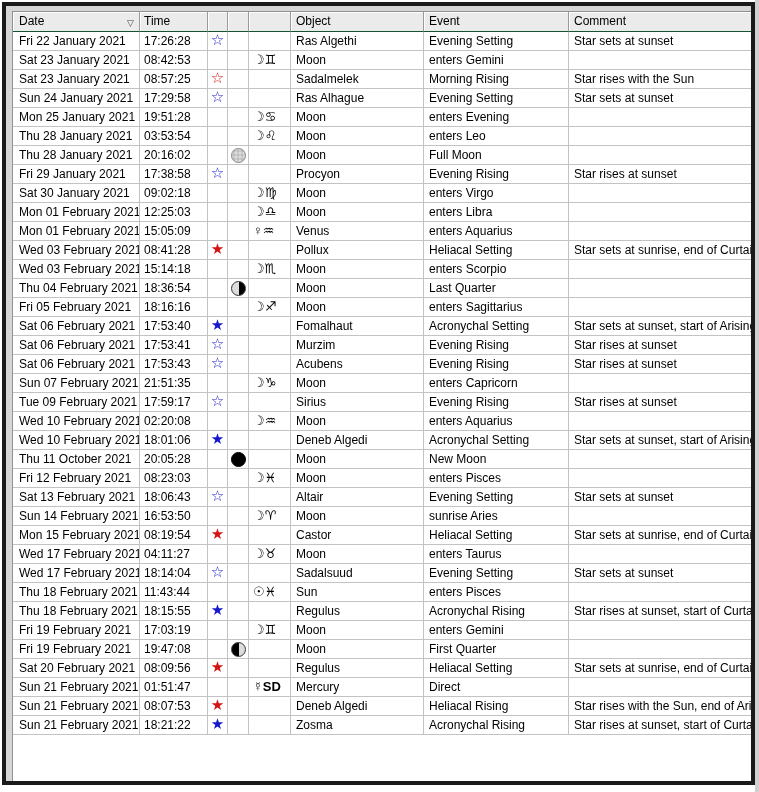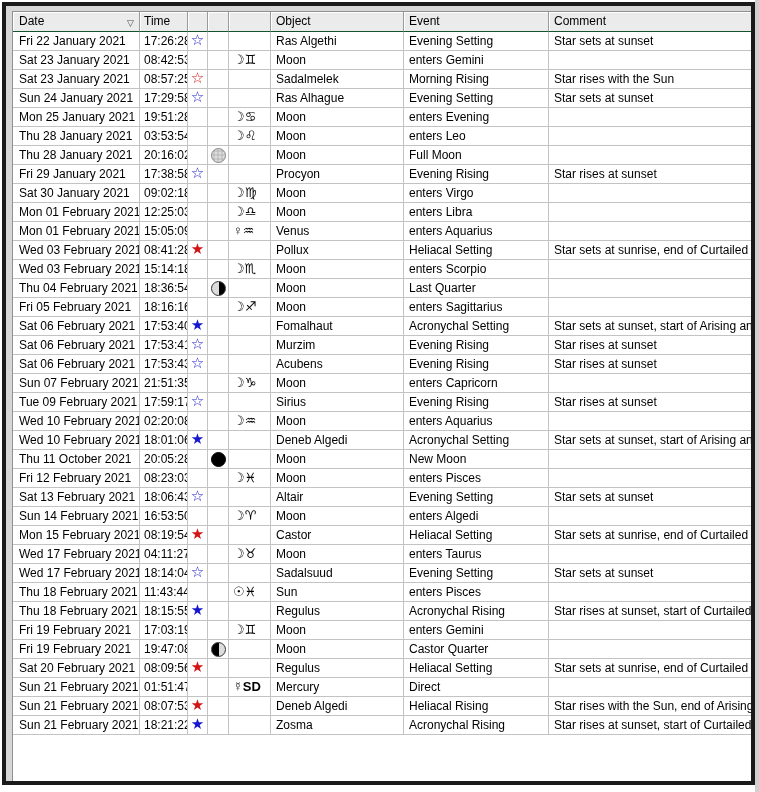--- a/index.html
+++ b/index.html
@@ -9,21 +9,21 @@
   .edge-strip{position:absolute;right:0;top:0;width:4px;height:792px;background:#d0d0d0;}
   .table{position:absolute;left:6px;top:5px;right:0;bottom:0;background:#ffffff;overflow:hidden;
          border-top:1px solid #909090;border-left:1px solid #909090;}
   .hrow,.row{white-space:nowrap;font-size:0;}
   .cell{display:inline-block;vertical-align:top;box-sizing:border-box;height:19px;line-height:18px;
         font-size:12px;padding:0 2px 0 5px;overflow:hidden;white-space:nowrap;
         border-right:1px solid #c3c3c3;border-bottom:1px solid #c3c3c3;}
   .hrow .cell{height:20px;line-height:19px;background:#ebebeb;border-right:1px solid #9a9a9a;
         border-bottom:1px solid #14532d;box-shadow:inset 1px 1px 0 #ffffff;position:relative;}
   .c-date{width:127px;padding-left:6px;}
-  .c-time{width:48px;padding-left:4px;}
+  .c-time{width:68px;padding-left:4px;}
   .c-star{width:20px;padding:0;text-align:center;}
   .c-phase{width:21px;padding:0;text-align:center;}
   .c-sym{width:42px;padding-left:4px;font-weight:bold;font-size:13px;}
   .c-sym sub{font-size:8px;font-weight:bold;}
   .c-obj{width:133px;}
   .c-evt{width:145px;}
   .c-com{width:203px;border-right:none;}
   .sort-glyph{position:absolute;right:5px;top:2px;font-size:9px;color:#444;}
   .star{font-size:15px;line-height:18px;position:relative;top:-1px;}
   .star.blue-outline,.star.blue-filled{color:var(--star-blue,#1616cd);}
@@ -78,28 +78,28 @@
         <div class="row"><div class="cell c-date">Sat 06 February 2021</div><div class="cell c-time">17:53:40</div><div class="cell c-star"><span class="star blue-filled">★</span></div><div class="cell c-phase"></div><div class="cell c-sym"></div><div class="cell c-obj">Fomalhaut</div><div class="cell c-evt">Acronychal Setting</div><div class="cell c-com">Star sets at sunset, start of Arising and Lying Hidden</div></div>
         <div class="row"><div class="cell c-date">Sat 06 February 2021</div><div class="cell c-time">17:53:41</div><div class="cell c-star"><span class="star blue-outline">☆</span></div><div class="cell c-phase"></div><div class="cell c-sym"></div><div class="cell c-obj">Murzim</div><div class="cell c-evt">Evening Rising</div><div class="cell c-com">Star rises at sunset</div></div>
         <div class="row"><div class="cell c-date">Sat 06 February 2021</div><div class="cell c-time">17:53:43</div><div class="cell c-star"><span class="star blue-outline">☆</span></div><div class="cell c-phase"></div><div class="cell c-sym"></div><div class="cell c-obj">Acubens</div><div class="cell c-evt">Evening Rising</div><div class="cell c-com">Star rises at sunset</div></div>
         <div class="row"><div class="cell c-date">Sun 07 February 2021</div><div class="cell c-time">21:51:35</div><div class="cell c-star"></div><div class="cell c-phase"></div><div class="cell c-sym"><span>☽♑</span></div><div class="cell c-obj">Moon</div><div class="cell c-evt">enters Capricorn</div><div class="cell c-com"></div></div>
         <div class="row"><div class="cell c-date">Tue 09 February 2021</div><div class="cell c-time">17:59:17</div><div class="cell c-star"><span class="star blue-outline">☆</span></div><div class="cell c-phase"></div><div class="cell c-sym"></div><div class="cell c-obj">Sirius</div><div class="cell c-evt">Evening Rising</div><div class="cell c-com">Star rises at sunset</div></div>
         <div class="row"><div class="cell c-date">Wed 10 February 2021</div><div class="cell c-time">02:20:08</div><div class="cell c-star"></div><div class="cell c-phase"></div><div class="cell c-sym"><span>☽♒</span></div><div class="cell c-obj">Moon</div><div class="cell c-evt">enters Aquarius</div><div class="cell c-com"></div></div>
         <div class="row"><div class="cell c-date">Wed 10 February 2021</div><div class="cell c-time">18:01:06</div><div class="cell c-star"><span class="star blue-filled">★</span></div><div class="cell c-phase"></div><div class="cell c-sym"></div><div class="cell c-obj">Deneb Algedi</div><div class="cell c-evt">Acronychal Setting</div><div class="cell c-com">Star sets at sunset, start of Arising and Lying Hidden</div></div>
         <div class="row"><div class="cell c-date">Thu 11 October 2021</div><div class="cell c-time">20:05:28</div><div class="cell c-star"></div><div class="cell c-phase"><span class="phase new"></span></div><div class="cell c-sym"></div><div class="cell c-obj">Moon</div><div class="cell c-evt">New Moon</div><div class="cell c-com"></div></div>
         <div class="row"><div class="cell c-date">Fri 12 February 2021</div><div class="cell c-time">08:23:03</div><div class="cell c-star"></div><div class="cell c-phase"></div><div class="cell c-sym"><span>☽♓</span></div><div class="cell c-obj">Moon</div><div class="cell c-evt">enters Pisces</div><div class="cell c-com"></div></div>
         <div class="row"><div class="cell c-date">Sat 13 February 2021</div><div class="cell c-time">18:06:43</div><div class="cell c-star"><span class="star blue-outline">☆</span></div><div class="cell c-phase"></div><div class="cell c-sym"></div><div class="cell c-obj">Altair</div><div class="cell c-evt">Evening Setting</div><div class="cell c-com">Star sets at sunset</div></div>
-        <div class="row"><div class="cell c-date">Sun 14 February 2021</div><div class="cell c-time">16:53:50</div><div class="cell c-star"></div><div class="cell c-phase"></div><div class="cell c-sym"><span>☽♈</span></div><div class="cell c-obj">Moon</div><div class="cell c-evt">enters Algedi</div><div class="cell c-com"></div></div>
+        <div class="row"><div class="cell c-date">Sun 14 February 2021</div><div class="cell c-time">16:53:50</div><div class="cell c-star"></div><div class="cell c-phase"></div><div class="cell c-sym"><span>☽♈</span></div><div class="cell c-obj">Moon</div><div class="cell c-evt">sunrise Aries</div><div class="cell c-com"></div></div>
         <div class="row"><div class="cell c-date">Mon 15 February 2021</div><div class="cell c-time">08:19:54</div><div class="cell c-star"><span class="star red-filled">★</span></div><div class="cell c-phase"></div><div class="cell c-sym"></div><div class="cell c-obj">Castor</div><div class="cell c-evt">Heliacal Setting</div><div class="cell c-com">Star sets at sunrise, end of Curtailed Passage</div></div>
         <div class="row"><div class="cell c-date">Wed 17 February 2021</div><div class="cell c-time">04:11:27</div><div class="cell c-star"></div><div class="cell c-phase"></div><div class="cell c-sym"><span>☽♉</span></div><div class="cell c-obj">Moon</div><div class="cell c-evt">enters Taurus</div><div class="cell c-com"></div></div>
         <div class="row"><div class="cell c-date">Wed 17 February 2021</div><div class="cell c-time">18:14:04</div><div class="cell c-star"><span class="star blue-outline">☆</span></div><div class="cell c-phase"></div><div class="cell c-sym"></div><div class="cell c-obj">Sadalsuud</div><div class="cell c-evt">Evening Setting</div><div class="cell c-com">Star sets at sunset</div></div>
         <div class="row"><div class="cell c-date">Thu 18 February 2021</div><div class="cell c-time">11:43:44</div><div class="cell c-star"></div><div class="cell c-phase"></div><div class="cell c-sym"><span>☉♓</span></div><div class="cell c-obj">Sun</div><div class="cell c-evt">enters Pisces</div><div class="cell c-com"></div></div>
         <div class="row"><div class="cell c-date">Thu 18 February 2021</div><div class="cell c-time">18:15:55</div><div class="cell c-star"><span class="star blue-filled">★</span></div><div class="cell c-phase"></div><div class="cell c-sym"></div><div class="cell c-obj">Regulus</div><div class="cell c-evt">Acronychal Rising</div><div class="cell c-com">Star rises at sunset, start of Curtailed Passage</div></div>
         <div class="row"><div class="cell c-date">Fri 19 February 2021</div><div class="cell c-time">17:03:19</div><div class="cell c-star"></div><div class="cell c-phase"></div><div class="cell c-sym"><span>☽♊</span></div><div class="cell c-obj">Moon</div><div class="cell c-evt">enters Gemini</div><div class="cell c-com"></div></div>
-        <div class="row"><div class="cell c-date">Fri 19 February 2021</div><div class="cell c-time">19:47:08</div><div class="cell c-star"></div><div class="cell c-phase"><span class="phase first-quarter"></span></div><div class="cell c-sym"></div><div class="cell c-obj">Moon</div><div class="cell c-evt">Castor Quarter</div><div class="cell c-com"></div></div>
+        <div class="row"><div class="cell c-date">Fri 19 February 2021</div><div class="cell c-time">19:47:08</div><div class="cell c-star"></div><div class="cell c-phase"><span class="phase first-quarter"></span></div><div class="cell c-sym"></div><div class="cell c-obj">Moon</div><div class="cell c-evt">First Quarter</div><div class="cell c-com"></div></div>
         <div class="row"><div class="cell c-date">Sat 20 February 2021</div><div class="cell c-time">08:09:56</div><div class="cell c-star"><span class="star red-filled">★</span></div><div class="cell c-phase"></div><div class="cell c-sym"></div><div class="cell c-obj">Regulus</div><div class="cell c-evt">Heliacal Setting</div><div class="cell c-com">Star sets at sunrise, end of Curtailed Passage</div></div>
         <div class="row"><div class="cell c-date">Sun 21 February 2021</div><div class="cell c-time">01:51:47</div><div class="cell c-star"></div><div class="cell c-phase"></div><div class="cell c-sym"><span>☿SD</span></div><div class="cell c-obj">Mercury</div><div class="cell c-evt">Direct</div><div class="cell c-com"></div></div>
         <div class="row"><div class="cell c-date">Sun 21 February 2021</div><div class="cell c-time">08:07:53</div><div class="cell c-star"><span class="star red-filled">★</span></div><div class="cell c-phase"></div><div class="cell c-sym"></div><div class="cell c-obj">Deneb Algedi</div><div class="cell c-evt">Heliacal Rising</div><div class="cell c-com">Star rises with the Sun, end of Arising and Lying Hidden</div></div>
         <div class="row"><div class="cell c-date">Sun 21 February 2021</div><div class="cell c-time">18:21:22</div><div class="cell c-star"><span class="star blue-filled">★</span></div><div class="cell c-phase"></div><div class="cell c-sym"></div><div class="cell c-obj">Zosma</div><div class="cell c-evt">Acronychal Rising</div><div class="cell c-com">Star rises at sunset, start of Curtailed Passage</div></div>
       </div>
 
   </div>
 </div>
 
 </body></html>

